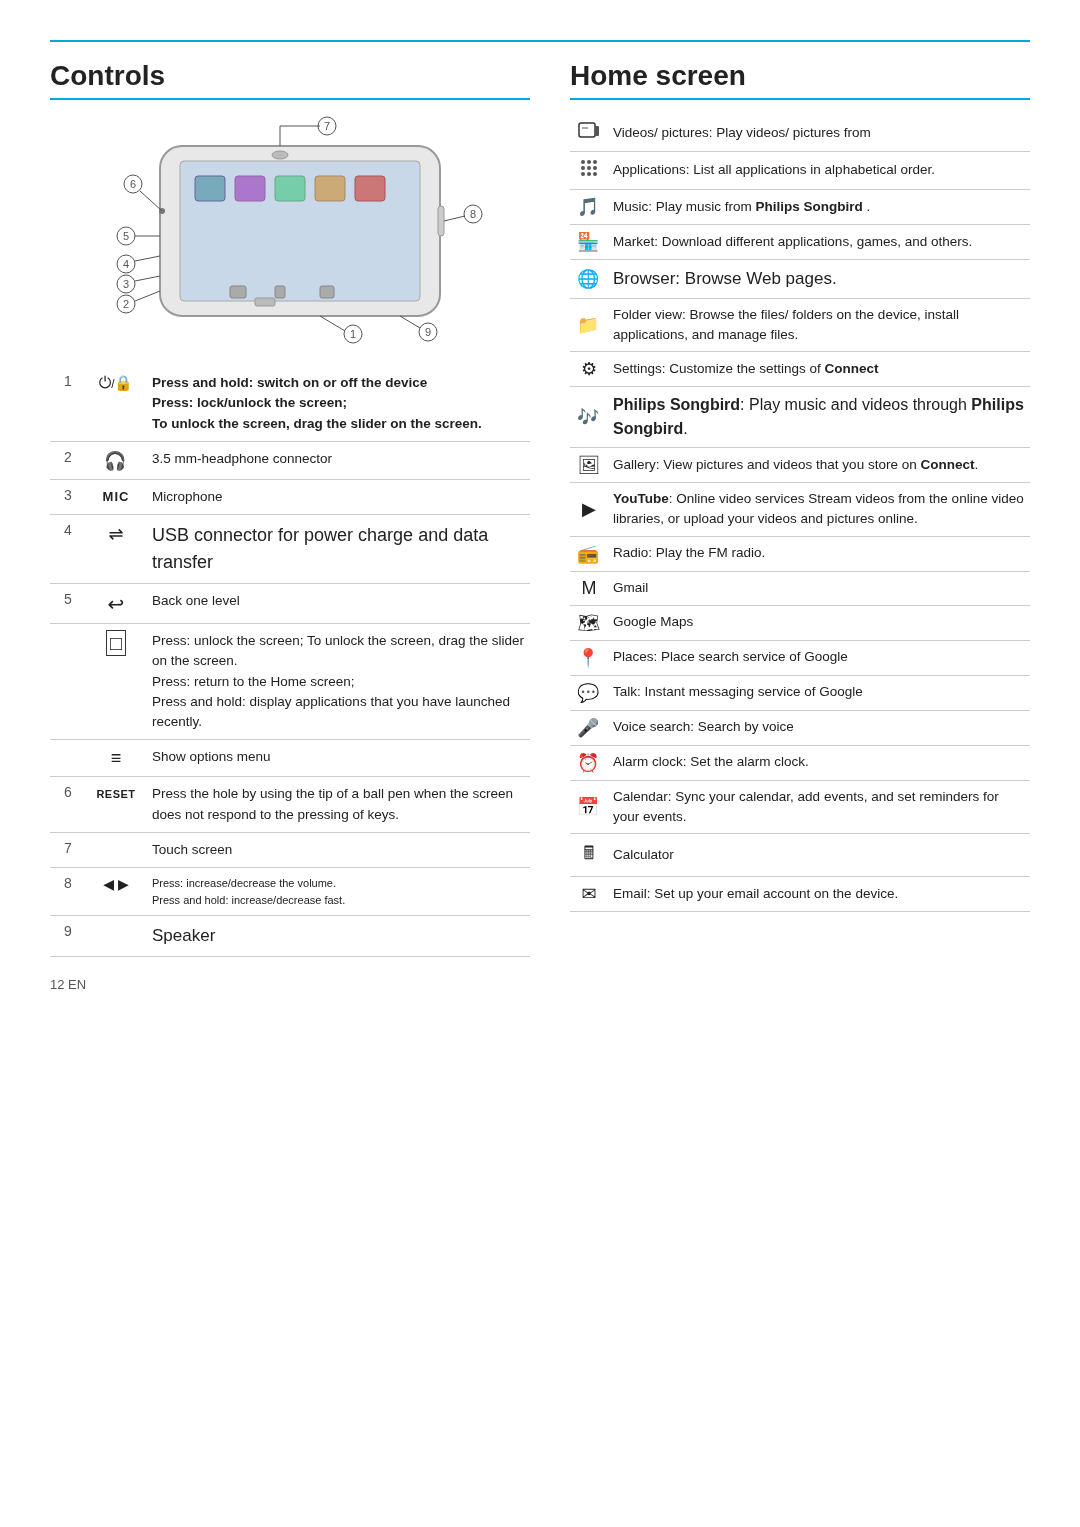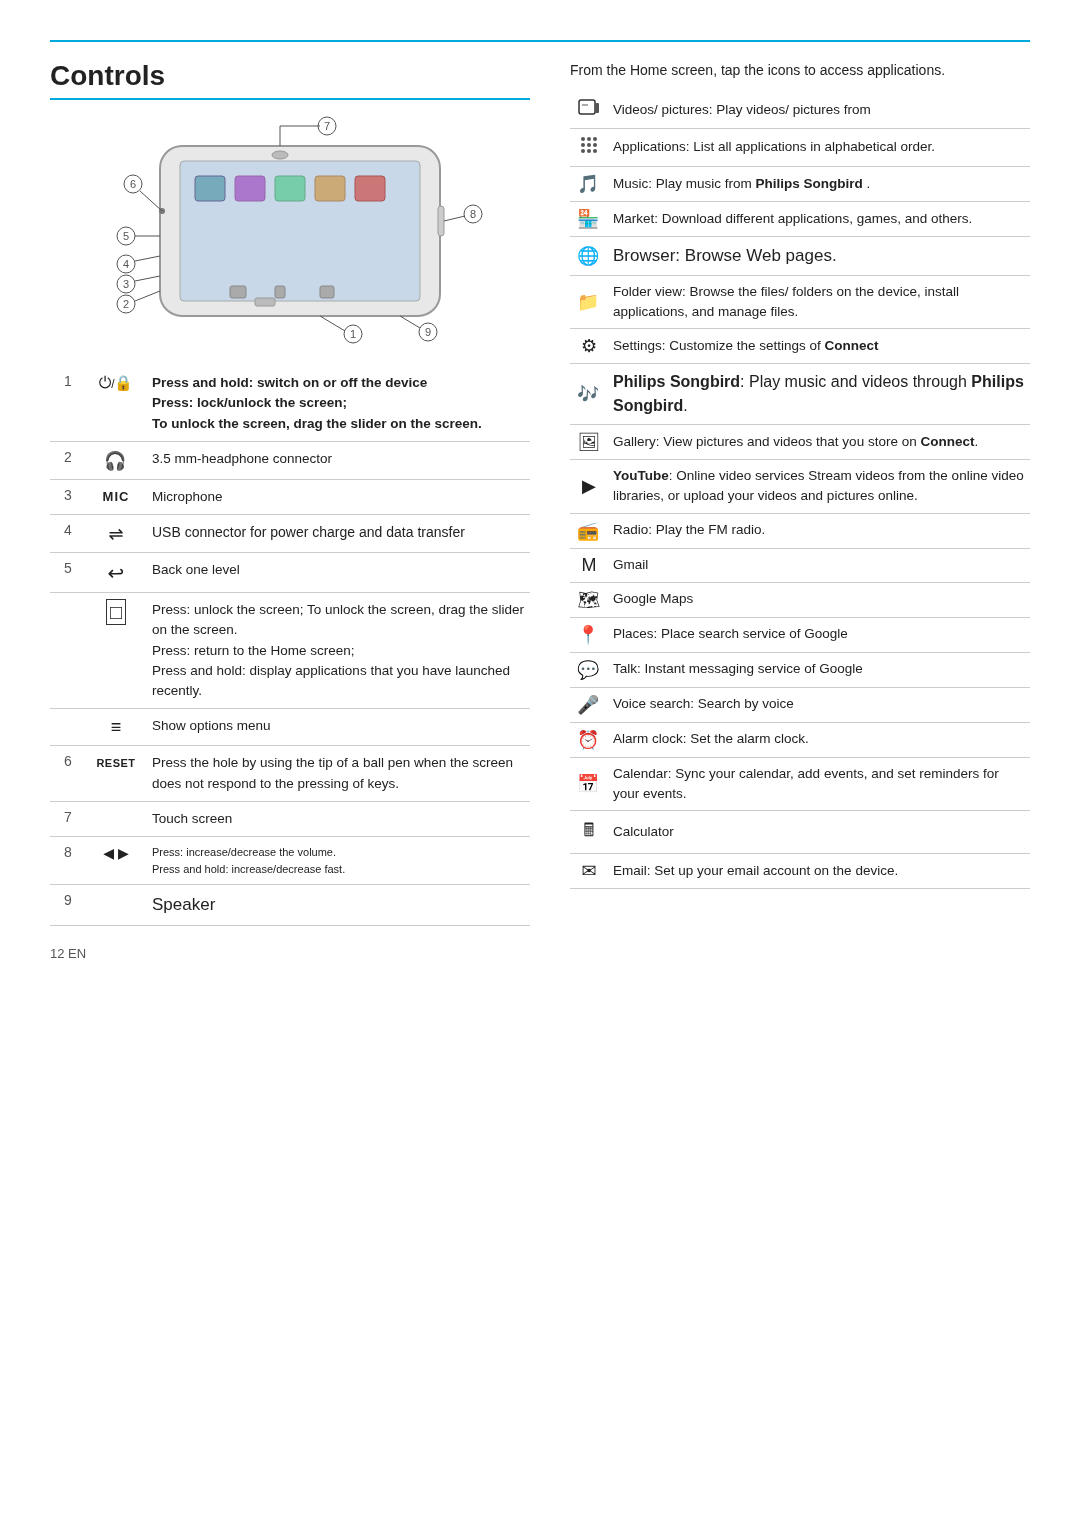--- a/index.html
+++ b/index.html
@@ -219,21 +219,21 @@
             <td style="font-size: 13.5px; line-height: 1.5;">3.5 mm-headphone connector</td>
           </tr>
           <tr>
             <td style="color: rgb(85, 85, 85); font-size: 14px;">3</td>
             <td style="text-align: center; vertical-align: top; padding-top: 8px;"><span style="font-weight:bold;font-size:13px;letter-spacing:1px;">MIC</span></td>
             <td style="font-size: 13.5px; line-height: 1.5;">Microphone</td>
           </tr>
           <tr>
             <td style="color: rgb(85, 85, 85); font-size: 14px;">4</td>
             <td style="text-align: center; vertical-align: top; padding-top: 8px;"><span style="font-size:18px;">⇌</span></td>
-            <td style="font-size: 14px; line-height: 1.5;">USB connector for power charge and data transfer</td>
+            <td style="font-size: 18px; line-height: 1.5;">USB connector for power charge and data transfer</td>
           </tr>
           <tr>
             <td style="color: rgb(85, 85, 85); font-size: 14px;">5</td>
             <td style="text-align: center; vertical-align: top; padding-top: 8px;"><span style="font-size:20px;">↩</span></td>
             <td style="font-size: 13.5px; line-height: 1.5;">Back one level</td>
           </tr>
           <tr>
             <td style="color: rgb(85, 85, 85); font-size: 14px;"></td>
             <td style="text-align: center; vertical-align: top; padding-top: 8px;"><span style="font-size:20px; border:1.5px solid #333; padding:1px 3px;">□</span></td>
             <td style="font-size: 13.5px; line-height: 1.5;">Press: unlock the screen; To unlock the screen, drag the slider on the screen.<br>Press: return to the Home screen;<br>Press and hold: display applications that you have launched recently.</td>
@@ -261,21 +261,21 @@
           <tr>
             <td style="color: rgb(85, 85, 85); font-size: 14px;">9</td>
             <td style="text-align: center; vertical-align: top; padding-top: 8px;"></td>
             <td style="font-size: 17px; line-height: 1.5;">Speaker</td>
           </tr>
         </tbody>
     </table>
   </div>
 
   <div class="right-col">
-    <p class="home-intro">From the Home screen, tap the icons to access applications.</p>
+    <div class="section-title">Home screen</div>
 
     <table class="home-table">
       <tbody id="home-tbody">
           <tr>
             <td style="text-align: center; font-size: 18px;"><svg width="22" height="18" viewBox="0 0 22 18">
                 <rect x="1" y="1" width="16" height="14" rx="2" fill="none" stroke="#333" stroke-width="1.5"></rect>
                 <rect x="17" y="4" width="4" height="10" rx="1" fill="#555"></rect>
                 <rect x="4" y="5" width="6" height="2" fill="#555" opacity="0.5"></rect>
               </svg></td>
             <td style="font-size: 13.5px; line-height: 1.5;">Videos/ pictures: Play videos/ pictures from </td>

